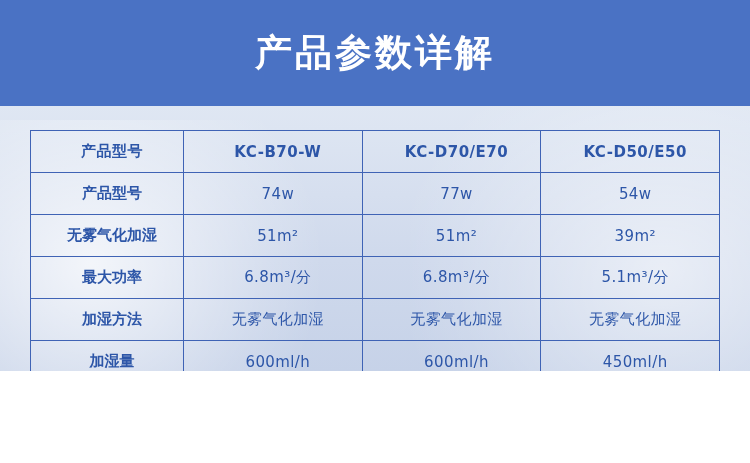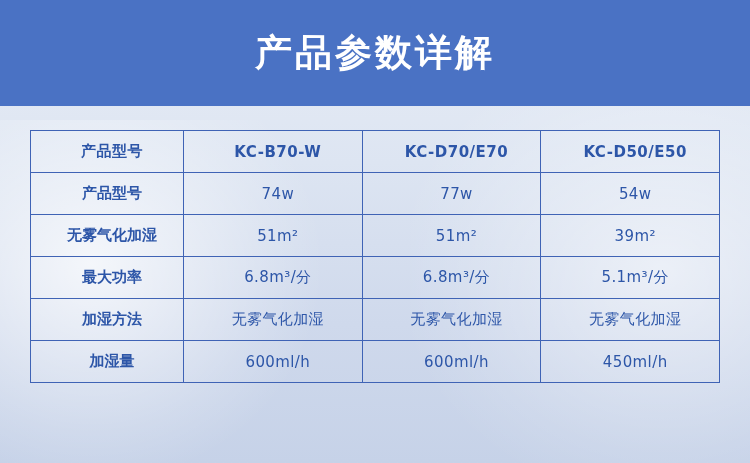--- a/index.html
+++ b/index.html
@@ -9,21 +9,21 @@
   body {
     width: 750px;
     height: 463px;
     font-family: "Liberation Sans", sans-serif;
     background: #ffffff;
     overflow: hidden;
   }
   .page {
     position: relative;
     width: 750px;
-    height: 463px;
+    height: 371px;
     background: linear-gradient(180deg, #e8edf6 0%, #dde5f2 35%, #cfd9ec 70%, #c6d2e8 100%);
     overflow: hidden;
   }
   
   .page::before {
     content: "";
     position: absolute;
     left: -60px;
     top: 120px;
     width: 380px;

